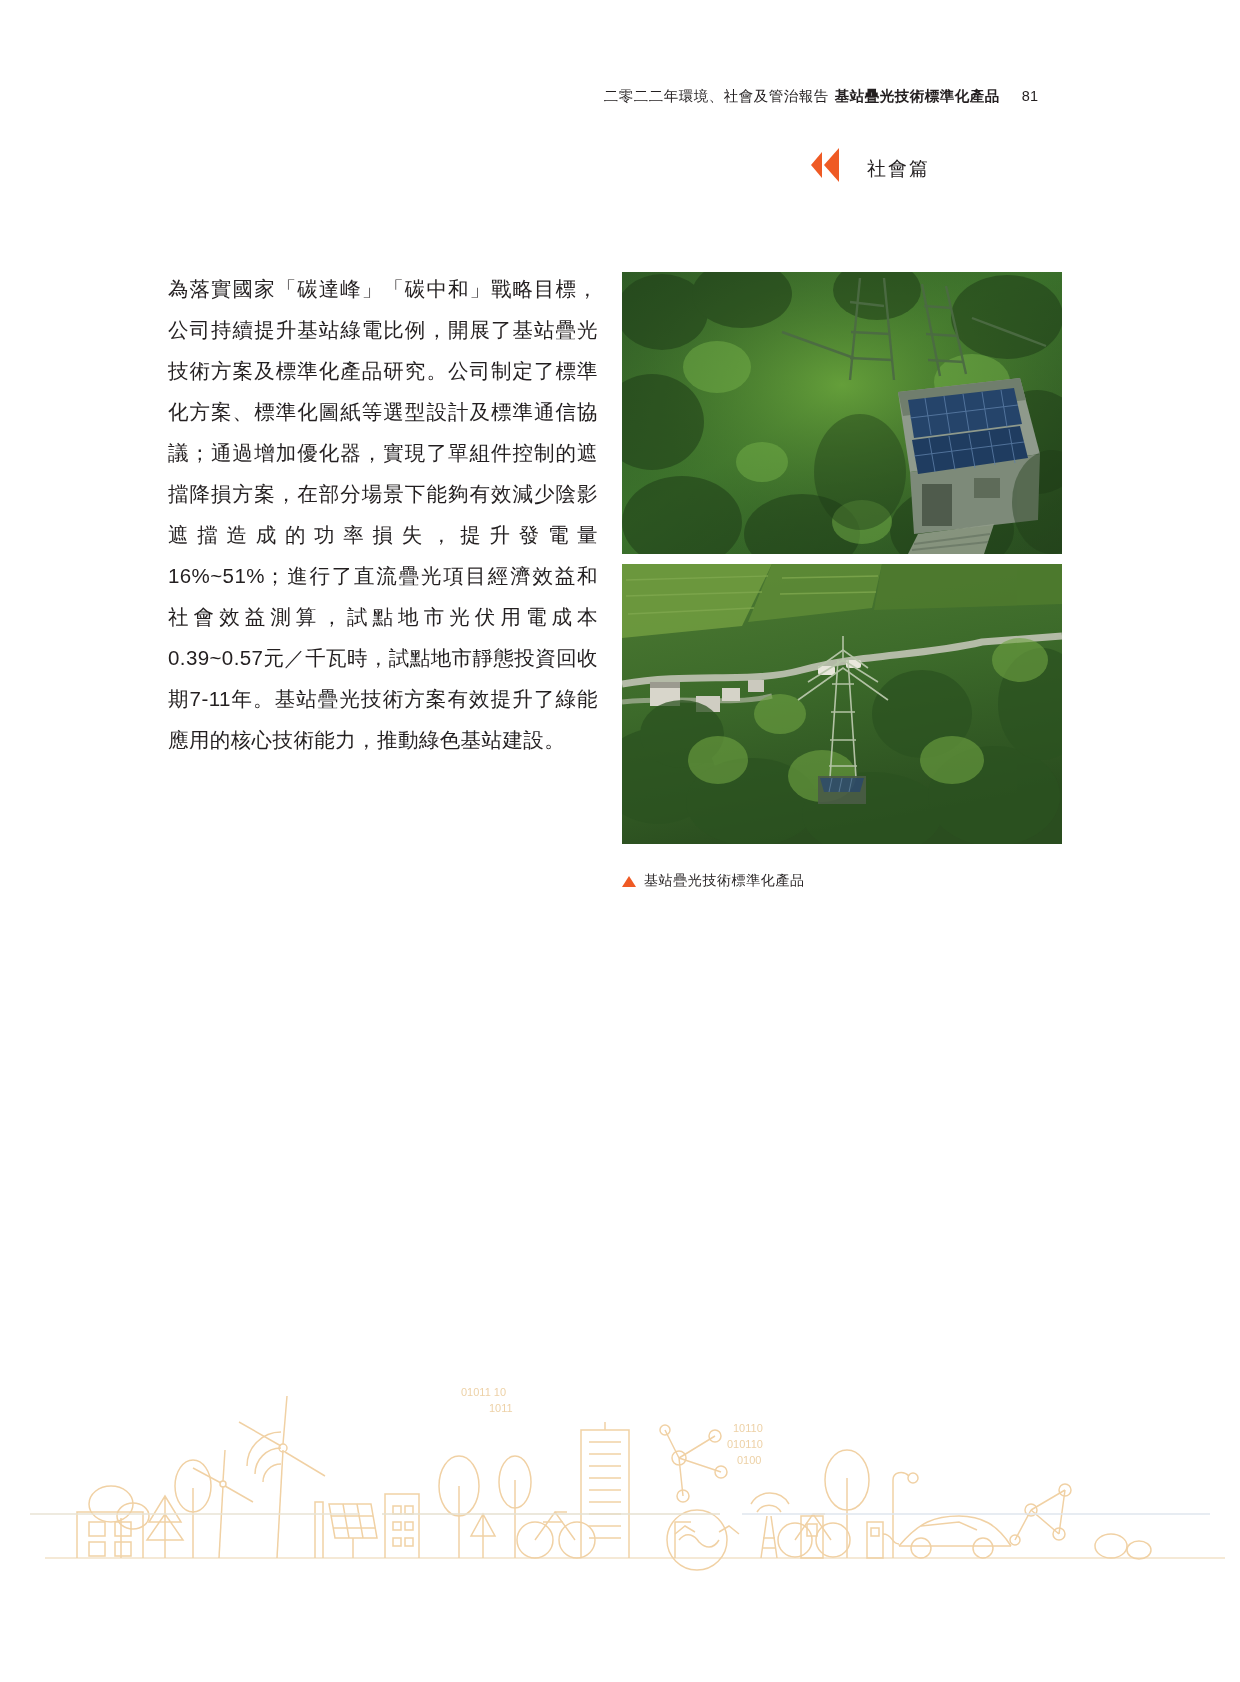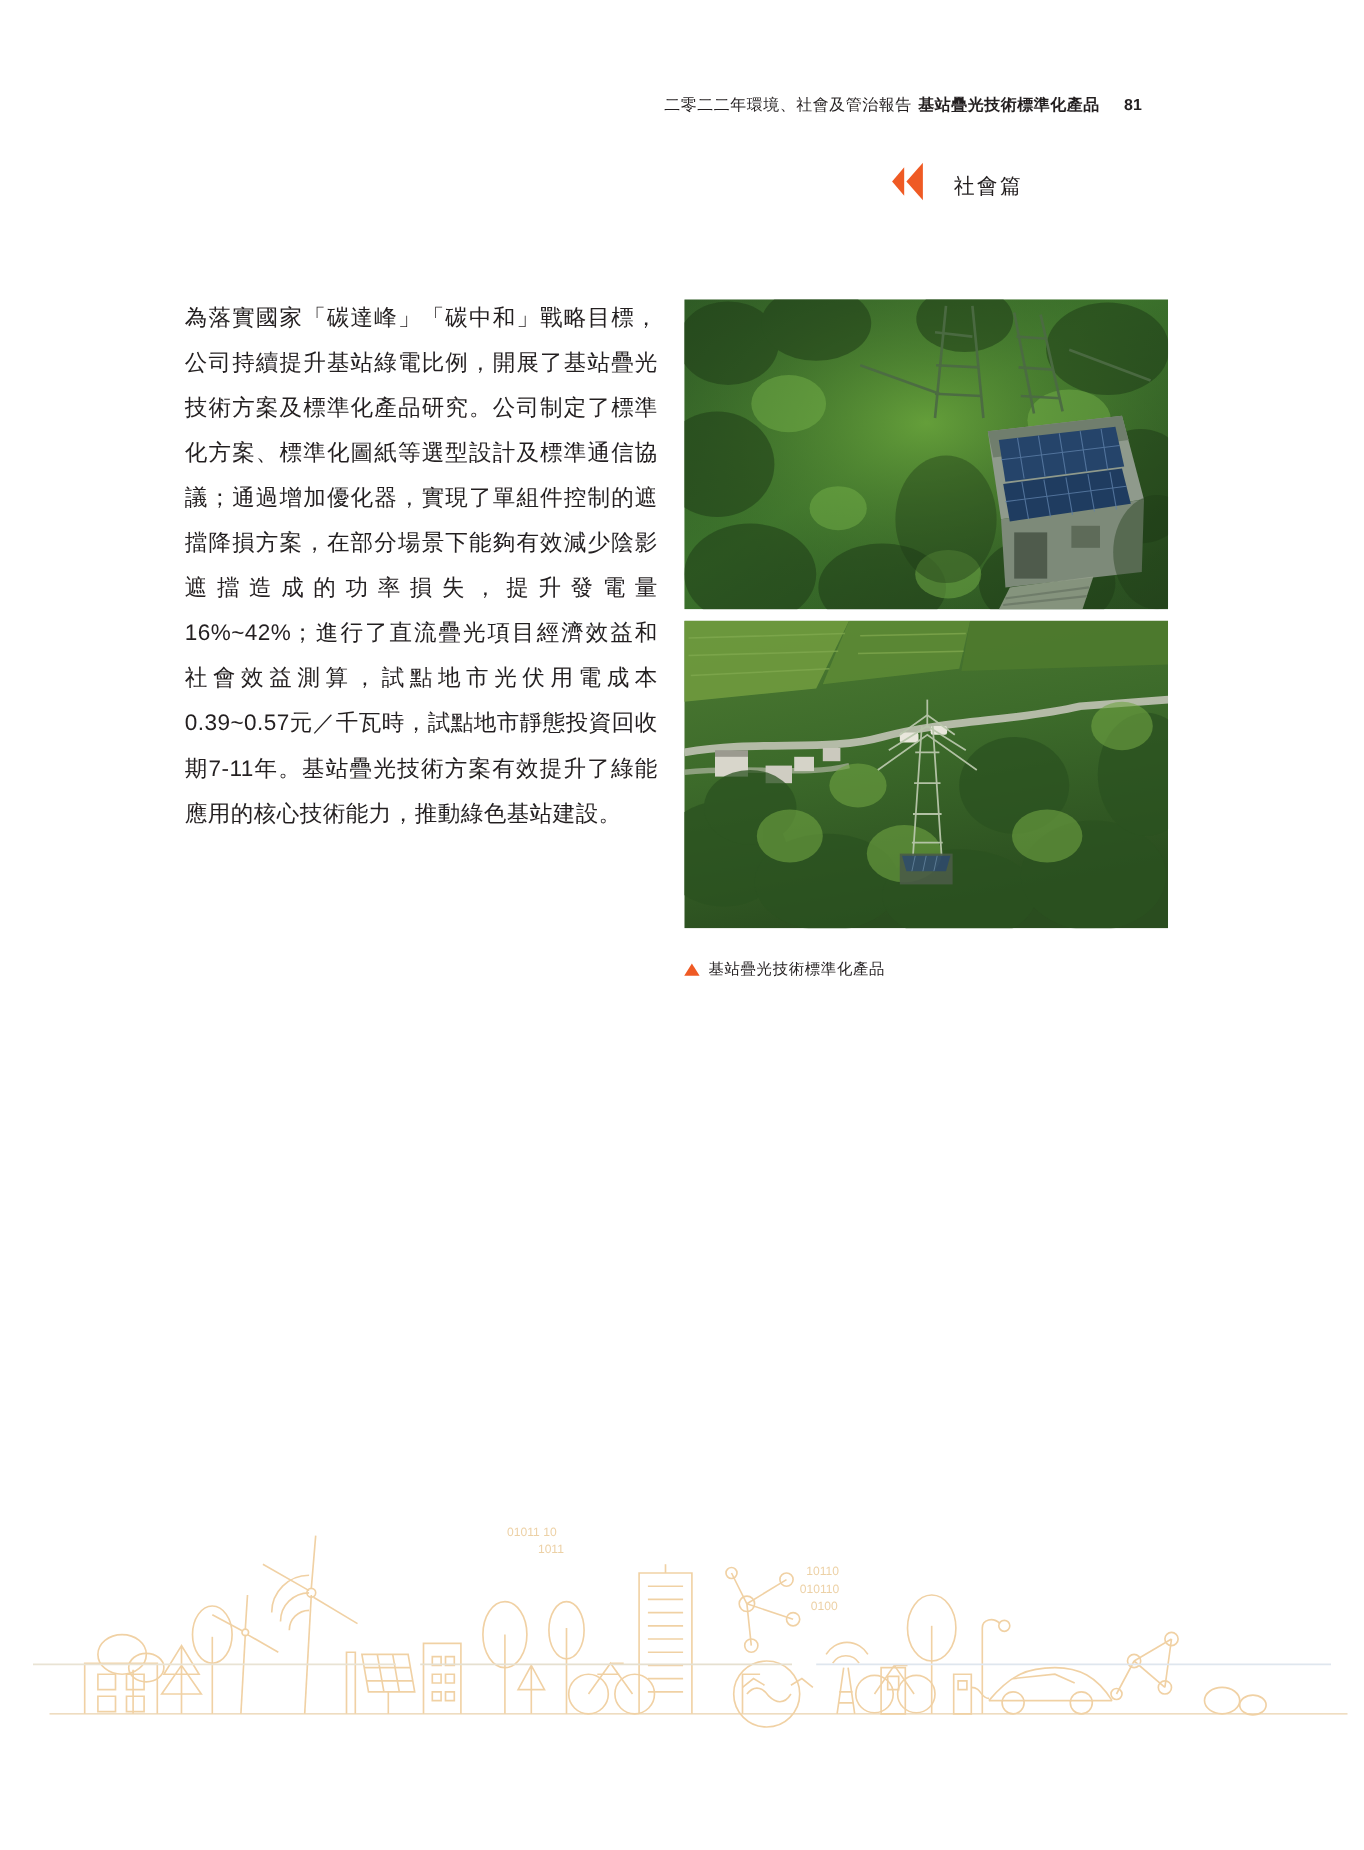--- a/index.html
+++ b/index.html
@@ -39,21 +39,21 @@
   }
   .header-company {
     font-size: 14.5px;
     color: #231f20;
     font-weight: bold;
     letter-spacing: 0.5px;
   }
   .header-page {
     font-size: 14.5px;
     color: #231f20;
-    font-weight: bold;
+    font-weight: normal;
     margin-left: 16px;
     margin-top: 26px;
   }
 
   
   .section-marker {
     position: absolute;
     top: 148px;
     right: 186px;
     display: flex;
@@ -171,21 +171,21 @@
 
   <div class="section-marker">
     <span class="chev-group">
       <span class="chev small"></span>
       <span class="chev"></span>
     </span>
     <span class="section-label">社會篇</span>
   </div>
 
   <div class="text-col">
-    <div class="body-text">為落實國家「碳達峰」「碳中和」戰略目標，公司持續提升基站綠電比例，開展了基站疊光技術方案及標準化產品研究。公司制定了標準化方案、標準化圖紙等選型設計及標準通信協議；通過增加優化器，實現了單組件控制的遮擋降損方案，在部分場景下能夠有效減少陰影遮擋造成的功率損失，提升發電量16%~42%；進行了直流疊光項目經濟效益和社會效益測算，試點地市光伏用電成本0.39~0.57元／千瓦時，試點地市靜態投資回收期7-11年。基站疊光技術方案有效提升了綠能應用的核心技術能力，推動綠色基站建設。</div>
+    <div class="body-text">為落實國家「碳達峰」「碳中和」戰略目標，公司持續提升基站綠電比例，開展了基站疊光技術方案及標準化產品研究。公司制定了標準化方案、標準化圖紙等選型設計及標準通信協議；通過增加優化器，實現了單組件控制的遮擋降損方案，在部分場景下能夠有效減少陰影遮擋造成的功率損失，提升發電量16%~51%；進行了直流疊光項目經濟效益和社會效益測算，試點地市光伏用電成本0.39~0.57元／千瓦時，試點地市靜態投資回收期7-11年。基站疊光技術方案有效提升了綠能應用的核心技術能力，推動綠色基站建設。</div>
   </div>
 
   <div class="figures">
 
     <div class="photo photo-top">
       <svg viewBox="0 0 440 282" width="440" height="282" preserveAspectRatio="none">
         <defs>
           <linearGradient id="forestA" x1="0" y1="0" x2="1" y2="1">
             <stop offset="0%" stop-color="#2f5c26"></stop>
             <stop offset="45%" stop-color="#3f7a2e"></stop>

